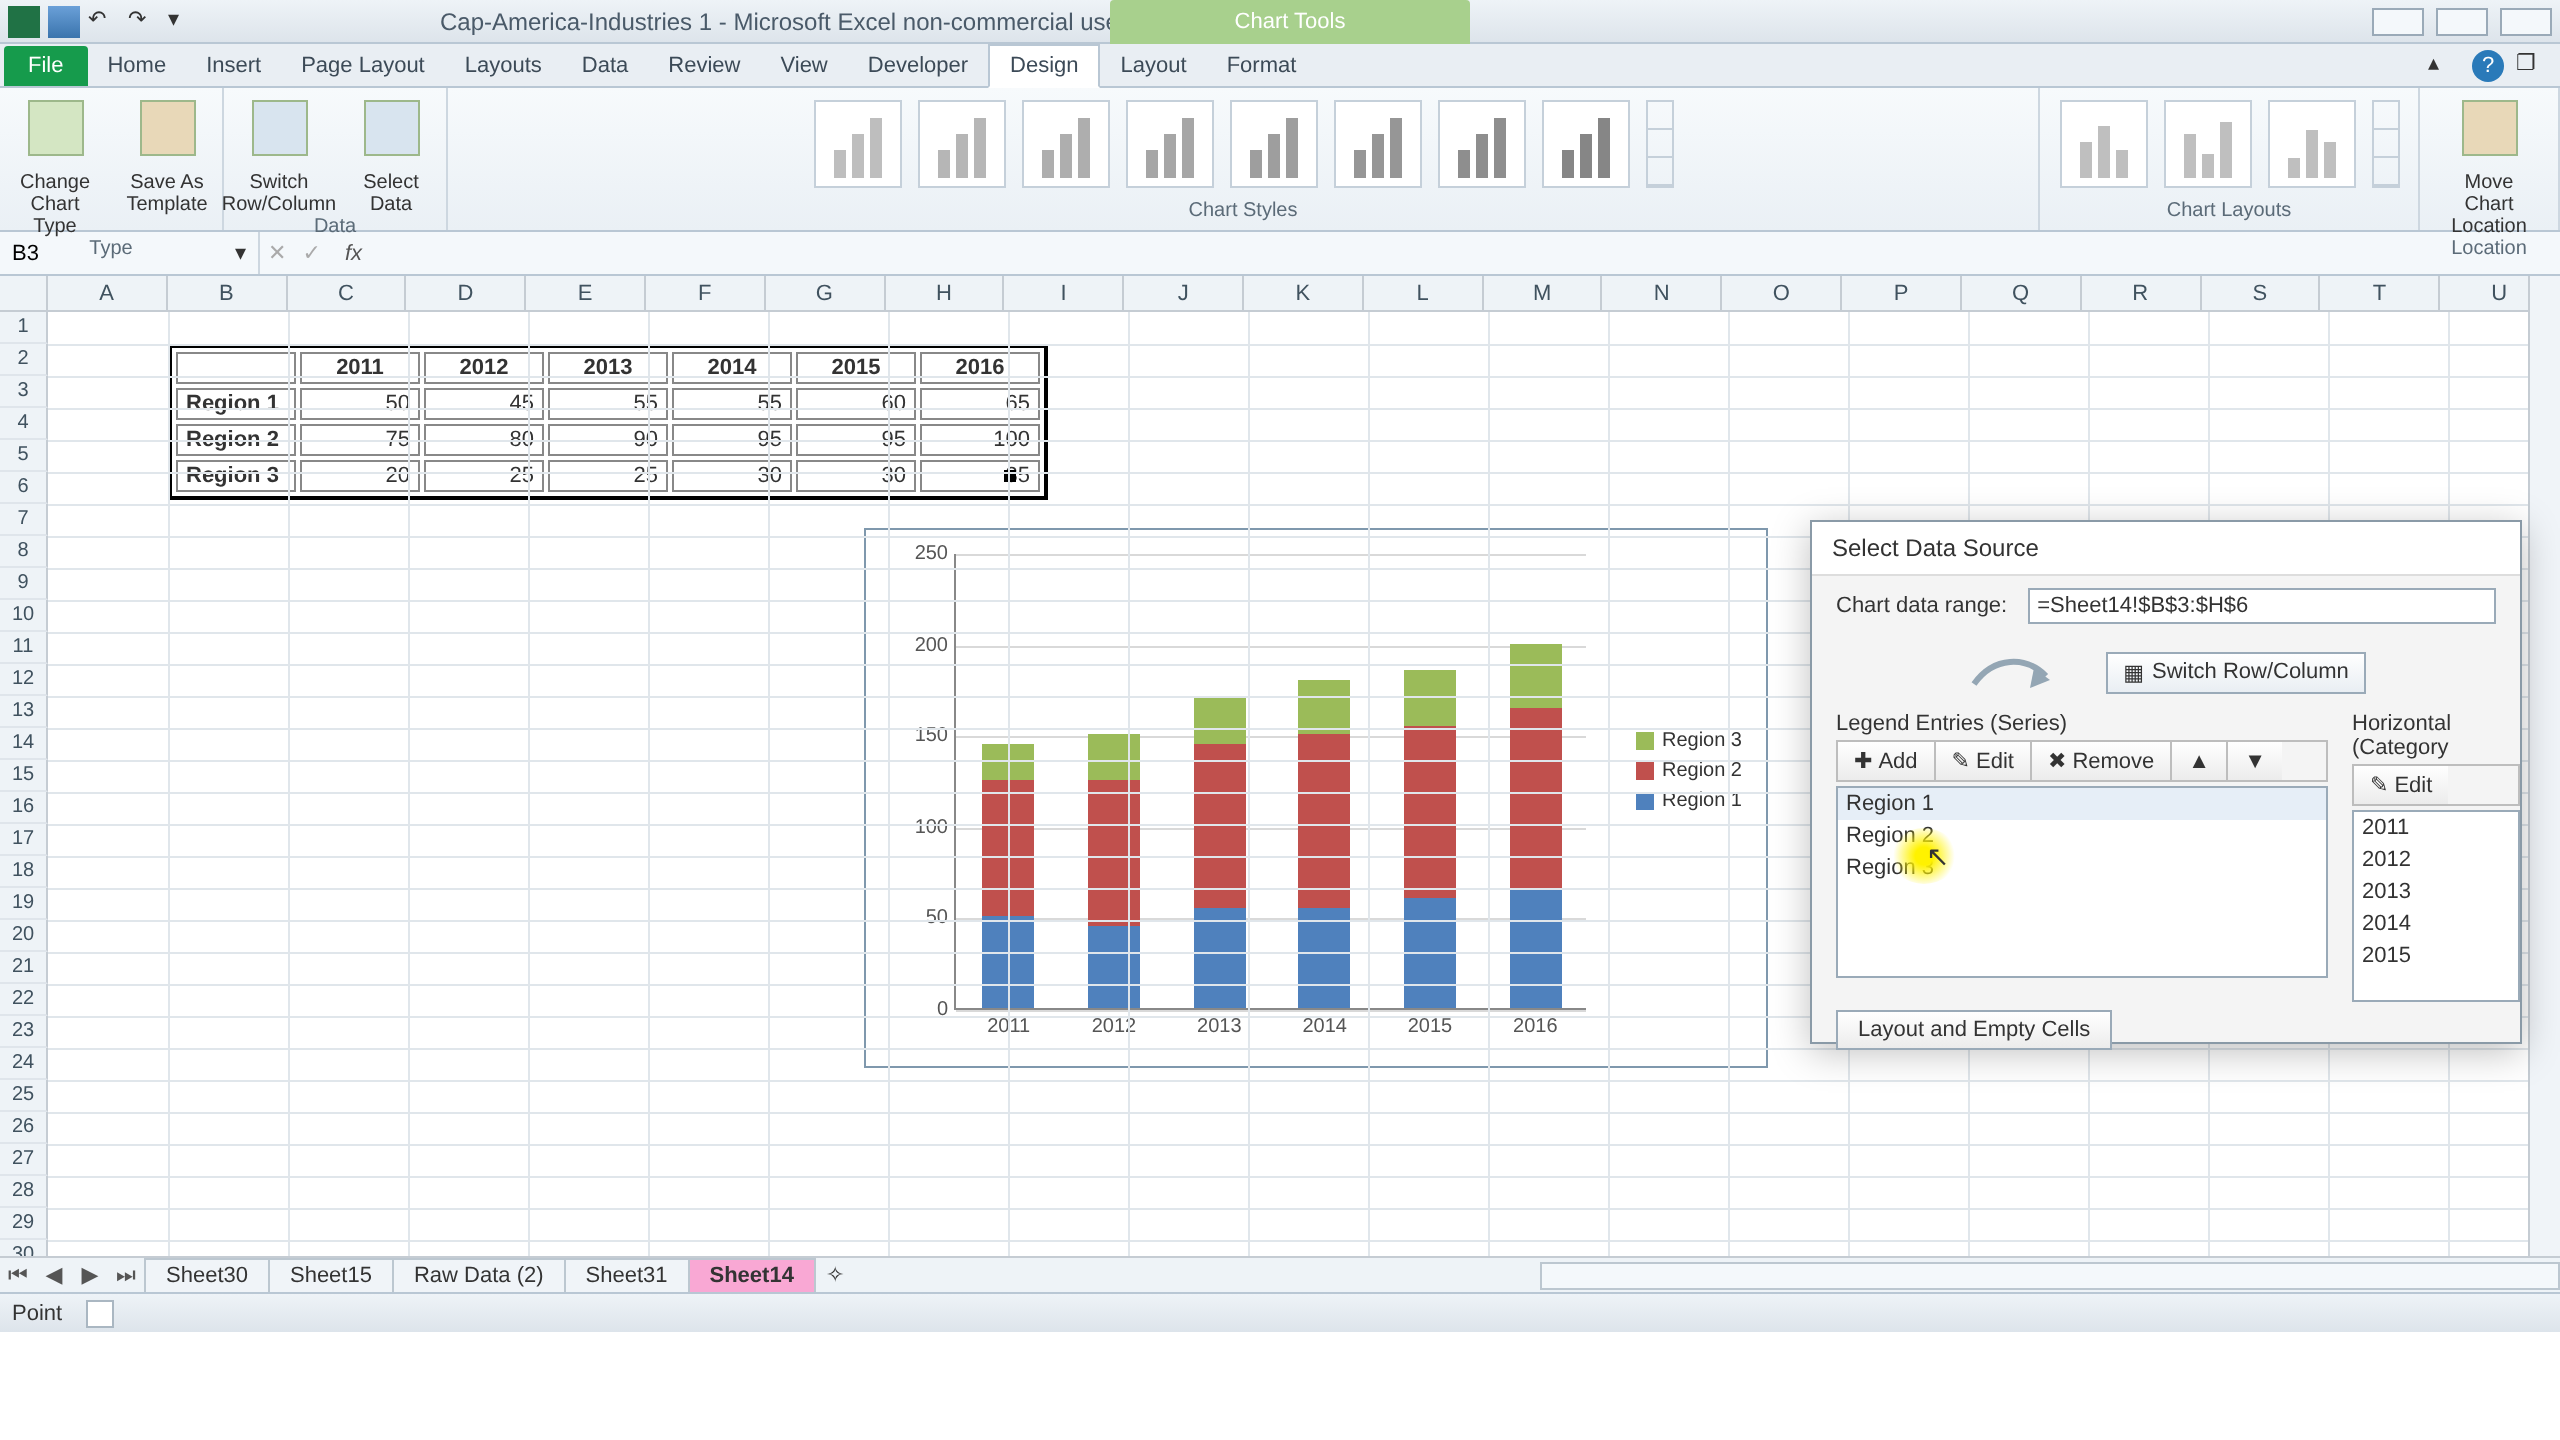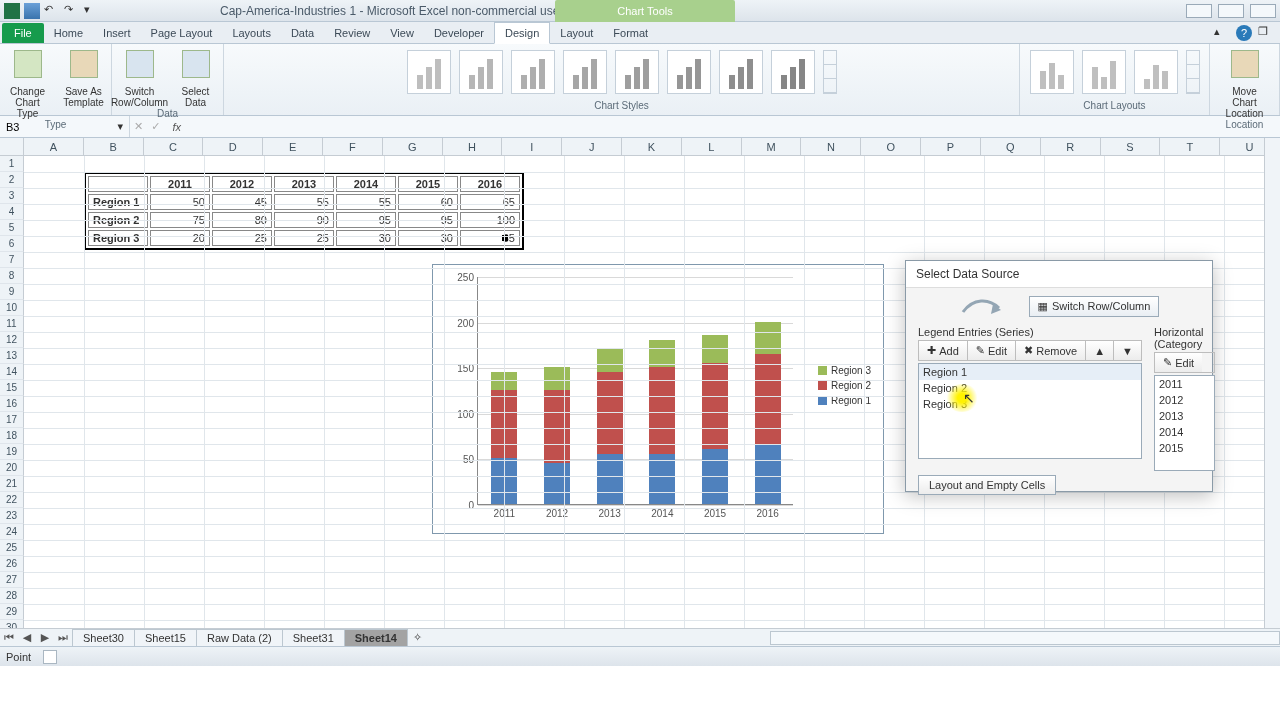--- a/index.html
+++ b/index.html
@@ -85,21 +85,21 @@
   .twoCol{ display:flex;}
   .twoCol > div:first-child{ width:270px;}
   .twoCol > div:last-child{ flex:1; border-left:0;}
   .catOnly .btnrow{ margin:0 0 0 0;}
   .catOnly .listbox{ margin:2px 0 8px 0;}
   .swirl{ width:56px; height:24px;}
   
   .sheettabs { height:18px; background:#eef3f7; border-top:1px solid #c5ccd3; display:flex; align-items:center; font-size:11px;}
   .navtri{ width:18px; text-align:center; color:#555;}
   .stab { padding:2px 10px; border:1px solid #bcc7d0; border-bottom:none; background:#f0f4f8; margin-right:-1px;}
-  .stab.active{ background:#a3a3a3; font-weight:bold;}
+  .stab.active{ background:#f9a8d4; font-weight:bold;}
   .hscroll{ margin-left:auto; width:510px; height:14px; border:1px solid #bcc7d0; background:#f4f8fb; position:relative;}
   
   .statusbar{ height:20px; background:linear-gradient(#eef3f7,#dde4eb); border-top:1px solid #b9c7d4; display:flex; align-items:center; font-size:11px; padding:0 6px; gap:12px;}
   .statusbar .right{ margin-left:auto; display:flex; align-items:center; gap:10px;}
   .viewset span{ width:18px; height:14px; border:1px solid #aab7c2; display:inline-block; margin-left:-1px;}
   .zoom{ display:flex; align-items:center; gap:4px;}
   .slider{ width:90px; height:4px; background:#c5ccd3; position:relative;}
   .slider .thumb{ width:8px; height:12px; background:#8aa0b2; position:absolute; top:-4px; left:42px;}
   
   .vscroll{ position:absolute; right:0; top:0; bottom:0; width:16px; background:#f0f4f8; border-left:1px solid #c5ccd3;}
@@ -501,22 +501,26 @@
     </div>
   <span style="padding:0 6px">✧</span>
   <div class="hscroll"></div>
 </div>
 
 <div class="statusbar">
   <span>Point</span>
   <span style="width:14px;height:14px;border:1px solid #aab7c2;background:#fff;display:inline-block"></span>
 </div>
 
-<div class="dialog" style="left:905px; top:260px; width:308px;">
+<div class="dialog" style="left:905px; top:260px; width:356px;">
   <div class="dtitle">Select Data Source</div>
+  <div class="drow">
+    <span>Chart data range:</span>
+    <div class="txtbox">=Sheet14!$B$3:$H$6</div>
+  </div>
   <div class="drow" style="justify-content:center; gap:14px;">
     <svg class="swirl" viewBox="0 0 56 24">
         <path d="M4 18 C 14 4, 30 4, 40 14" fill="none" stroke="#94a6b4" stroke-width="3"></path>
         <path d="M34 10 L42 16 L32 20 Z" fill="#94a6b4"></path>
       </svg>
     <span class="switchbtn">
         <span>▦</span>
         <span>Switch Row/Column</span>
       </span>
   </div>

